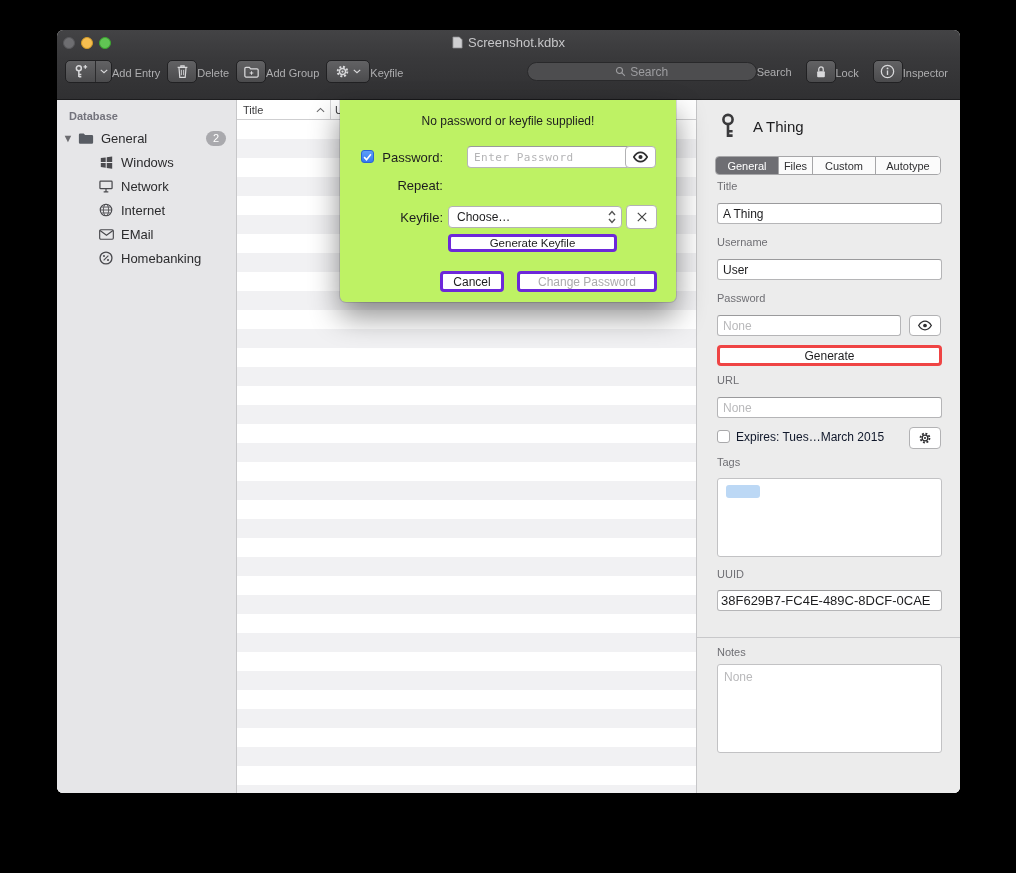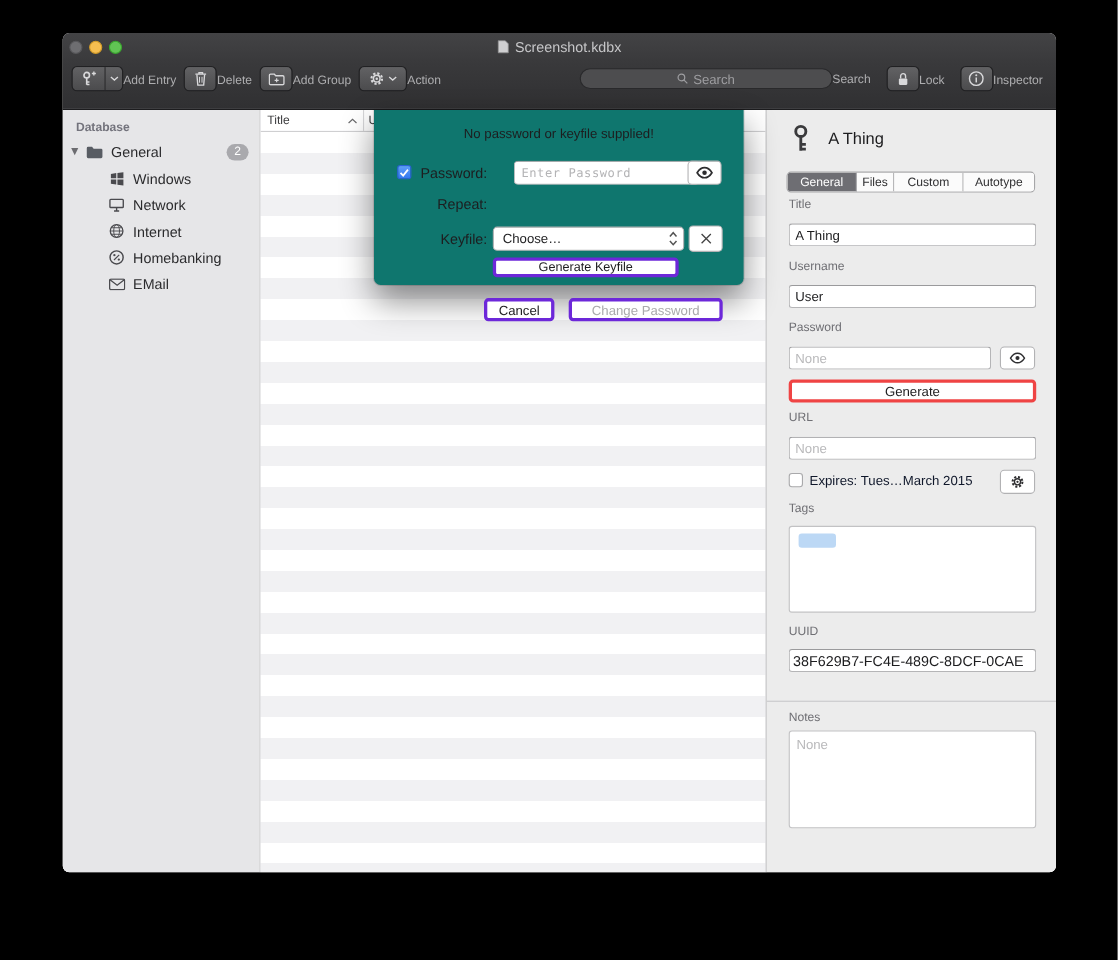--- a/index.html
+++ b/index.html
@@ -132,21 +132,21 @@
   .uuid-input{font-size:13px;padding:0 3px;letter-spacing:0;white-space:nowrap;overflow:hidden;}
   .insp-sep{position:absolute;left:0;right:0;top:537px;height:1px;background:#c8c8ca;}
   .notes-box{
     position:absolute;left:20px;top:564px;width:225px;height:89px;background:#fff;
     border:1px solid #c2c2c4;border-radius:3px;box-sizing:border-box;resize:none;outline:none;
     font-family:"Liberation Sans","DejaVu Sans",sans-serif;font-size:12px;color:#1d1d1f;padding:5px 6px;
   }
   .notes-box::placeholder{color:#b9b9bb;}
   
   .dialog{
-    position:absolute;left:283px;top:0;width:336px;height:159px;background:#0f766e;
+    position:absolute;left:283px;top:0;width:336px;height:202px;background:#bef264;
     border-radius:0 0 6px 6px;z-index:50;
     box-shadow:0 14px 30px rgba(0,0,0,.45),0 0 0 1px rgba(0,0,0,.12);
   }
   .dlg-msg{position:absolute;left:0;right:0;top:14px;text-align:center;font-size:12px;color:#1d1d1f;}
   .dlg-label{position:absolute;left:0;width:103px;text-align:right;font-size:13px;color:#1d1d1f;}
   .dlg-input{
     position:absolute;left:108px;width:169px;height:22px;box-sizing:border-box;
     border:1px solid #b5b5b7;border-top-color:#9a9a9c;border-radius:4px;background:#fff;
     font-family:"DejaVu Sans Mono",monospace;font-size:11px;letter-spacing:.5px;color:#1d1d1f;
     padding:0 6px;outline:none;
@@ -239,21 +239,21 @@
                   <circle cx="10" cy="10" r="4" fill="none" stroke="currentColor" stroke-width="1.8"></circle>
                   <circle cx="10" cy="10" r="1.5" fill="currentColor"></circle>
                 </svg>
             </span>
             <span>
               <svg width="8" height="5" viewBox="0 0 10 6">
                   <path d="M1 1l4 3.6L9 1" fill="none" stroke="currentColor" stroke-width="1.5"></path>
                 </svg>
             </span>
           </div>
-          <div class="tb-label">Action</div>
+          <div class="tb-label">Keyfile</div>
         </div>
       </div>
 
       <div class="tb-right">
 
         <div class="tb-group">
           <div class="search-field">
             <span>
               <svg width="11" height="11" viewBox="0 0 16 16">
                   <circle cx="6.5" cy="6.5" r="4.4" fill="none" stroke="currentColor" stroke-width="1.6"></circle>
@@ -326,40 +326,40 @@
       </div>
       <div class="sb-row sb-child">
         <span class="sb-icon">
           <svg width="14" height="14" viewBox="0 0 18 18">
               <circle cx="9" cy="9" r="7.4" fill="none" stroke="#4a4a4e" stroke-width="1.5"></circle>
               <ellipse cx="9" cy="9" rx="3.4" ry="7.4" fill="none" stroke="#4a4a4e" stroke-width="1.1"></ellipse>
               <path d="M1.7 9h14.6M3.2 5.2h11.6M3.2 12.8h11.6" stroke="#4a4a4e" stroke-width="1.1" fill="none"></path>
             </svg>
         </span>
         <span>Internet</span>
+      </div>
+      <div class="sb-row sb-child">
+        <span class="sb-icon">
+          <svg width="15" height="11" viewBox="0 0 18 13">
+              <rect x="0.8" y="0.8" width="16.4" height="11.4" rx="1.4" fill="none" stroke="#4a4a4e" stroke-width="1.4"></rect>
+              <path d="M1.2 1.6l7.8 5.8 7.8-5.8" fill="none" stroke="#4a4a4e" stroke-width="1.4"></path>
+            </svg>
+        </span>
+        <span>EMail</span>
       </div>
       <div class="sb-row sb-child">
         <span class="sb-icon">
           <svg width="14" height="14" viewBox="0 0 16 16">
               <circle cx="8" cy="8" r="6.8" fill="none" stroke="#4a4a4e" stroke-width="1.5"></circle>
               <path d="M5.3 10.7l5.4-5.4" stroke="#4a4a4e" stroke-width="1.2"></path>
               <circle cx="5.7" cy="5.7" r="1.2" fill="#4a4a4e"></circle>
               <circle cx="10.3" cy="10.3" r="1.2" fill="#4a4a4e"></circle>
             </svg>
         </span>
         <span>Homebanking</span>
-      </div>
-      <div class="sb-row sb-child">
-        <span class="sb-icon">
-          <svg width="15" height="11" viewBox="0 0 18 13">
-              <rect x="0.8" y="0.8" width="16.4" height="11.4" rx="1.4" fill="none" stroke="#4a4a4e" stroke-width="1.4"></rect>
-              <path d="M1.2 1.6l7.8 5.8 7.8-5.8" fill="none" stroke="#4a4a4e" stroke-width="1.4"></path>
-            </svg>
-        </span>
-        <span>EMail</span>
       </div>
     </div>
 
     <div class="table">
       <div class="t-header">
         <div class="t-col-title">
           <span>Title</span>
           <span class="sort">
             <svg width="9" height="6" viewBox="0 0 10 6">
                 <path d="M1 5l4-3.8L9 5" fill="none" stroke="#6a6a6c" stroke-width="1.2"></path>

